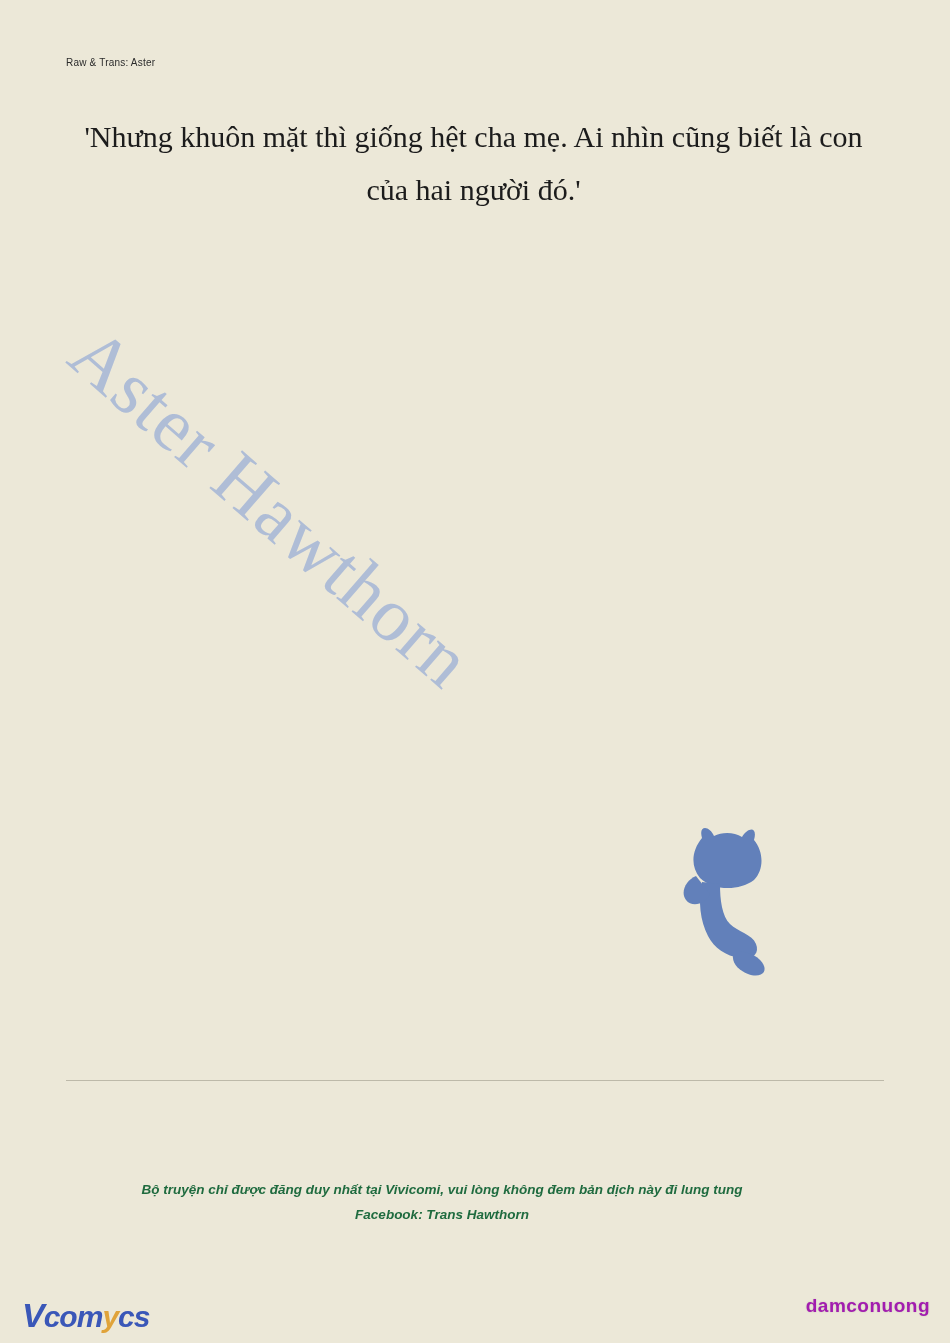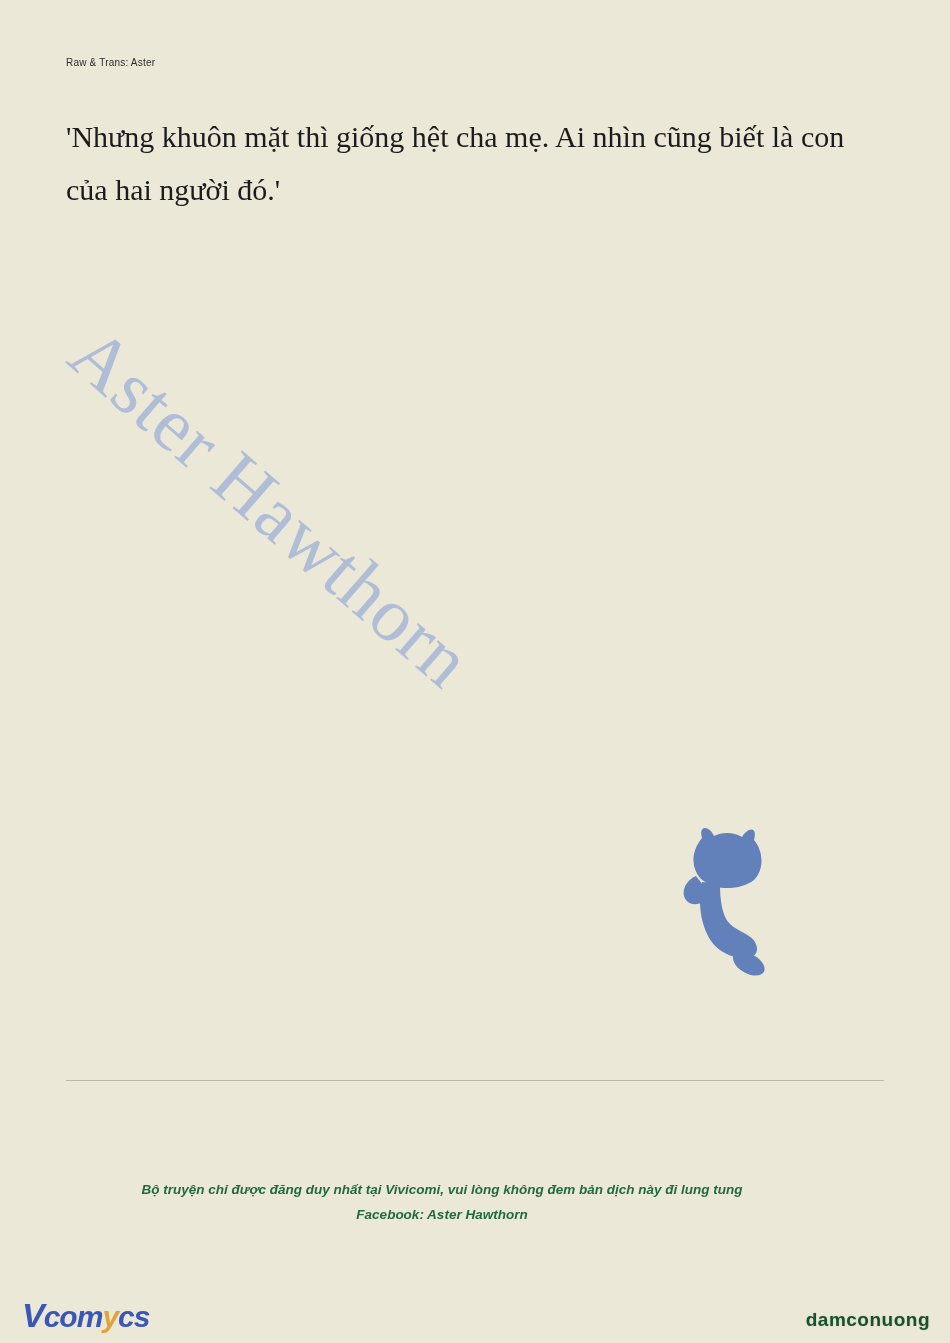--- a/index.html
+++ b/index.html
@@ -40,20 +40,21 @@
     width: 815px;
     font-family: "Liberation Serif", serif;
     font-size: 30px;
     line-height: 1.78;
     color: #1c1c1c;
   }
 
   .para {
     margin: 0 0 64px 0;
     white-space: pre-wrap;
+    text-align: center;
   }
   .para:last-child { margin-bottom: 0; }
 
   .divider {
     position: absolute;
     left: 66px;
     top: 1080px;
     width: 818px;
     height: 1px;
     background: #bdb9a9;
@@ -124,25 +125,25 @@
   }
   .logo .v {
     color: #3a57b8;
     font-size: 34px;
   }
   .logo .y { color: #e0a33a; }
 
   .site-tag {
     position: absolute;
     right: 20px;
-    bottom: 12px;
+    bottom: 26px;
     font-family: "Liberation Sans", sans-serif;
     font-weight: bold;
     font-size: 19px;
-    color: #14532d;
+    color: #a21caf;
     letter-spacing: 0.5px;
     text-shadow: 0 0 2px rgba(0,0,0,0.15);
   }
 </style>
 </head>
 <body>
 
 <div class="page">
 
   <div class="credit">Raw &amp; Trans: Aster</div>
@@ -159,21 +160,21 @@
       <path d="M30 62 C26 82 28 100 36 116 C42 128 54 136 68 138 C80 140 88 134 84 124 C80 114 66 112 58 104 C50 96 48 80 48 64 Z"></path>
       <path d="M62 132 C74 130 88 136 92 146 C95 154 86 158 76 154 C66 150 58 142 62 132 Z"></path>
       <path d="M24 56 C14 60 8 72 14 80 C20 88 34 84 38 74 Z"></path>
     </g>
   </svg>
 
   <div class="divider"></div>
 
   <div class="notice">
     <div>Bộ truyện chỉ được đăng duy nhất tại Vivicomi, vui lòng không đem bản dịch này đi lung tung</div>
-    <div>Facebook: Aster Hawthorn</div>
+    <div>Facebook: Trans Hawthorn</div>
   </div>
 
   <div class="footerbar">
     <div class="logo">
       <span class="v">V</span>
         <span>com</span>
         <span class="y">y</span>
         <span>cs</span>
     </div>
     <div class="site-tag">damconuong</div>

